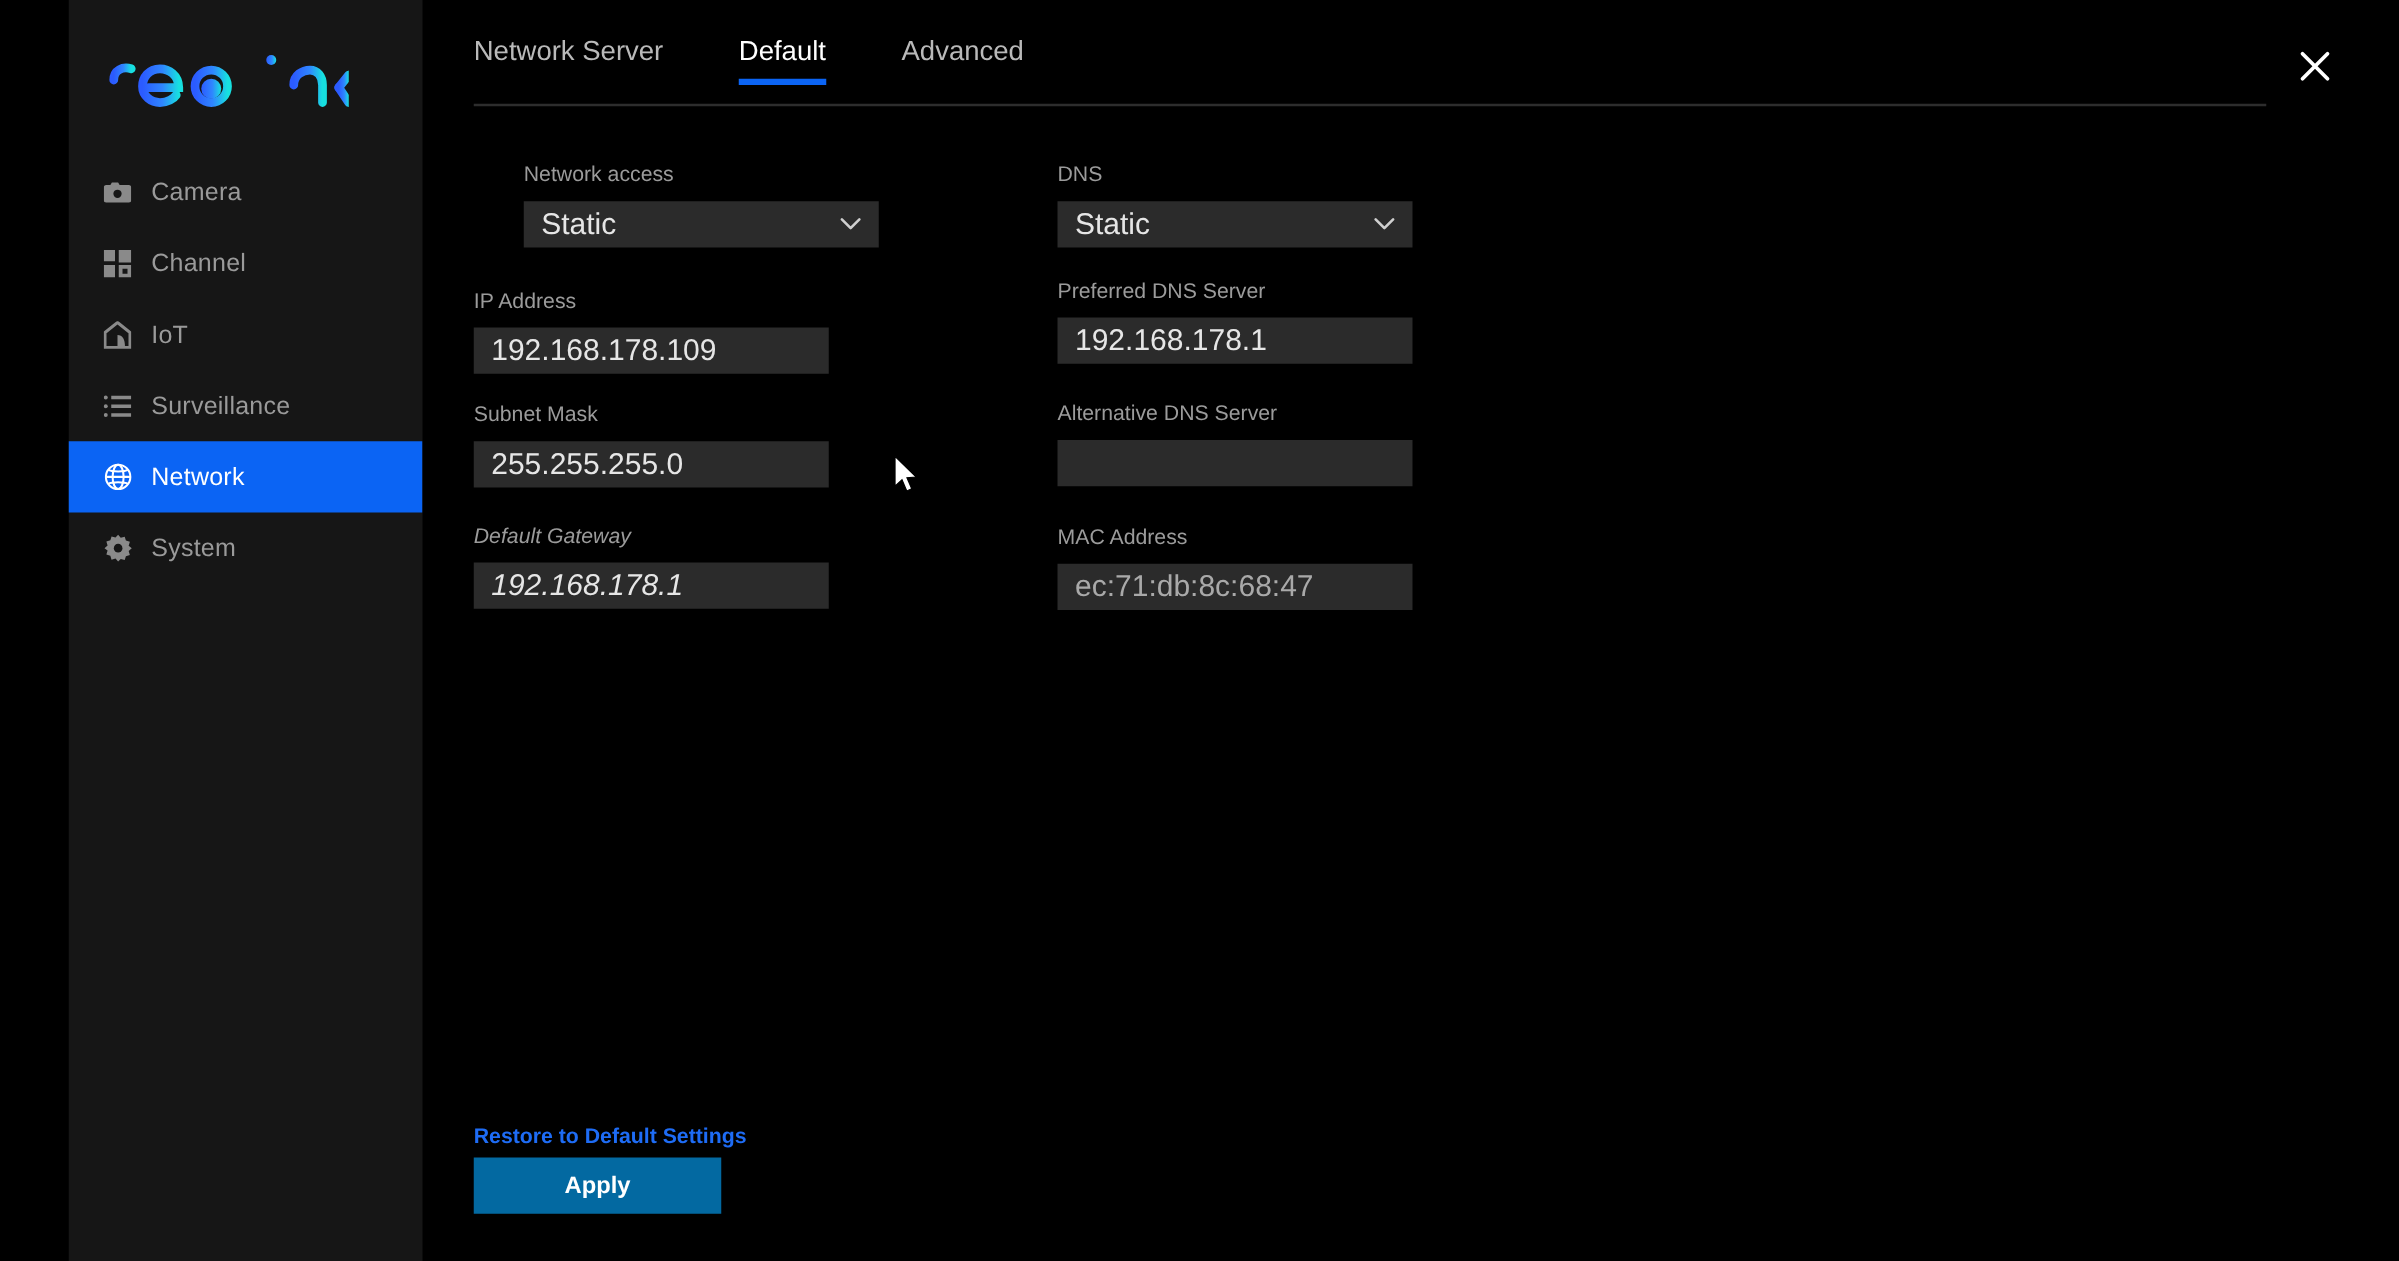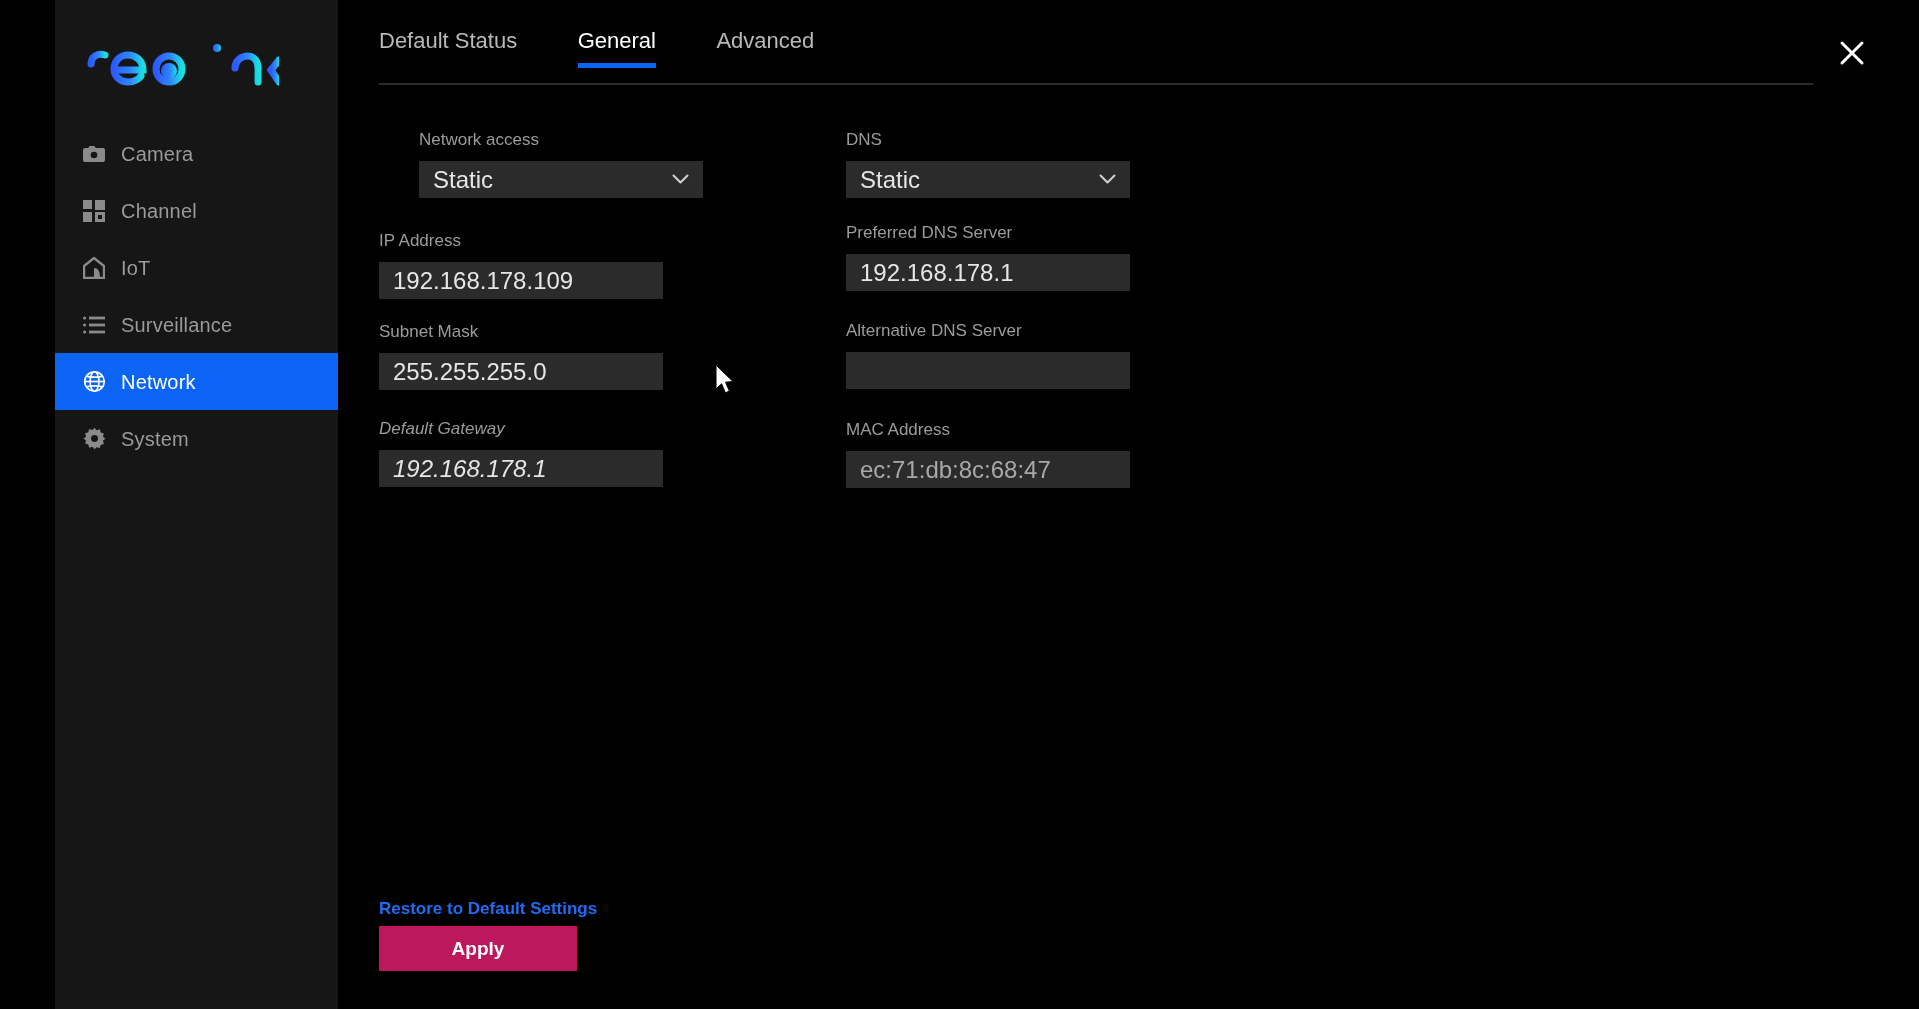--- a/index.html
+++ b/index.html
@@ -217,21 +217,21 @@
     cursor: pointer;
     line-height: 1;
     font-weight: bold;
   }
   #apply-button {
     position: absolute;
     left: 41px;
     top: 926px;
     width: 198px;
     height: 45px;
-    background: #be185d;
+    background: #0369a1;
     color: #ffffff;
     font-size: 19px;
     display: flex;
     align-items: center;
     justify-content: center;
     cursor: pointer;
     border: none;
     font-family: "Liberation Sans", sans-serif;
     font-weight: bold;
   }
@@ -369,22 +369,22 @@
       </div>
 
     </div>
 
 
   </div>
 
   <div id="content">
 
     <div id="tabbar">
-      <span class="tab">Default Status</span>
-      <span class="tab active">General</span>
+      <span class="tab">Network Server</span>
+      <span class="tab active">Default</span>
       <span class="tab">Advanced</span>
     </div>
     <div id="tab-divider"></div>
 
     <div id="close-button">
       <span>
         <svg width="26" height="26" viewBox="0 0 26 26">
             <g stroke="#ffffff" stroke-width="3" stroke-linecap="round">
               <line x1="3" y1="3" x2="23" y2="23"></line>
               <line x1="23" y1="3" x2="3" y2="23"></line>

